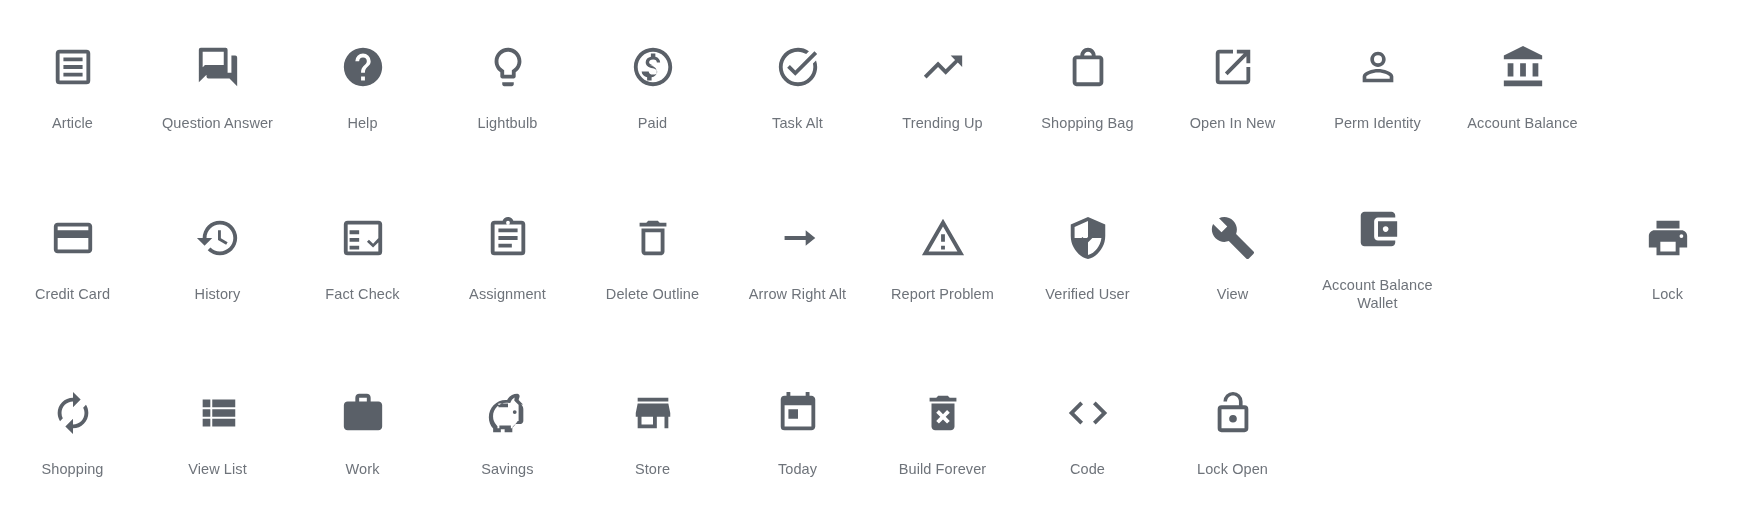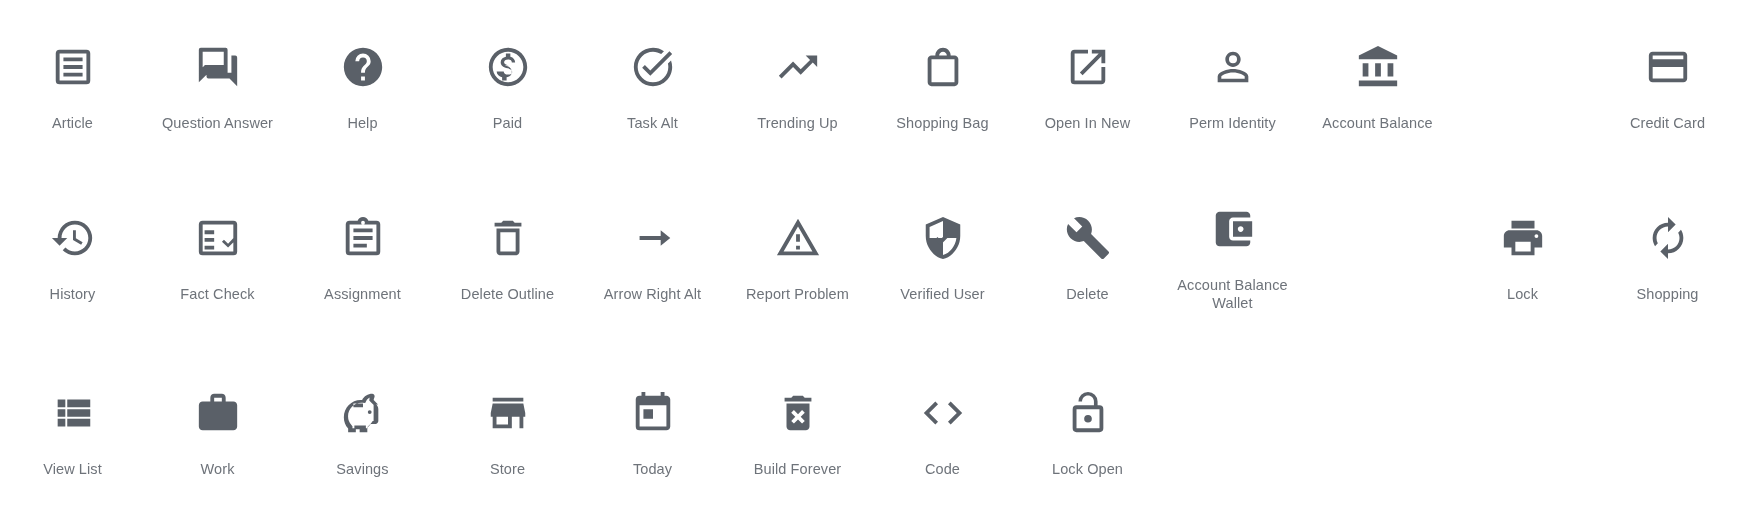--- a/index.html
+++ b/index.html
@@ -186,20 +186,28 @@
     <div class="icon-box">
         <svg viewBox="0 0 24 24">
           <use href="#g-help-icon"></use>
         </svg>
       </div>
     <div class="label">Help</div>
   </div>
   <div class="cell row1">
     <div class="icon-box">
         <svg viewBox="0 0 24 24">
+          <use href="#g-lightbulb-icon"></use>
+        </svg>
+      </div>
+    <div class="label">Lightbulb</div>
+  </div>
+  <div class="cell row1">
+    <div class="icon-box">
+        <svg viewBox="0 0 24 24">
           <use href="#g-paid-icon"></use>
         </svg>
       </div>
     <div class="label">Paid</div>
   </div>
   <div class="cell row1">
     <div class="icon-box">
         <svg viewBox="0 0 24 24">
           <use href="#g-task-alt-icon"></use>
         </svg>
@@ -311,21 +319,21 @@
         </svg>
       </div>
     <div class="label">Verified User</div>
   </div>
   <div class="cell row2">
     <div class="icon-box">
         <svg viewBox="0 0 24 24">
           <use href="#g-build-icon"></use>
         </svg>
       </div>
-    <div class="label">Delete</div>
+    <div class="label">View</div>
   </div>
   <div class="cell row2">
     <div class="icon-box">
         <svg viewBox="0 0 24 24">
           <use href="#g-account-balance-wallet-icon"></use>
         </svg>
       </div>
     <div class="label">Account Balance Wallet</div>
   </div>
   <div class="cell row2"></div>

